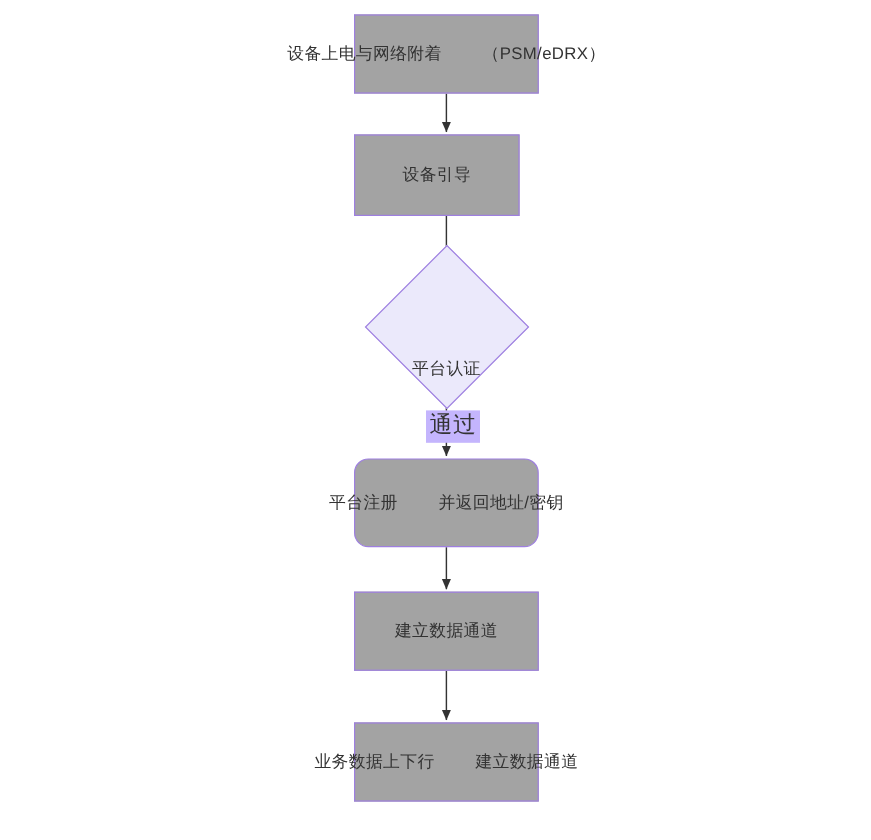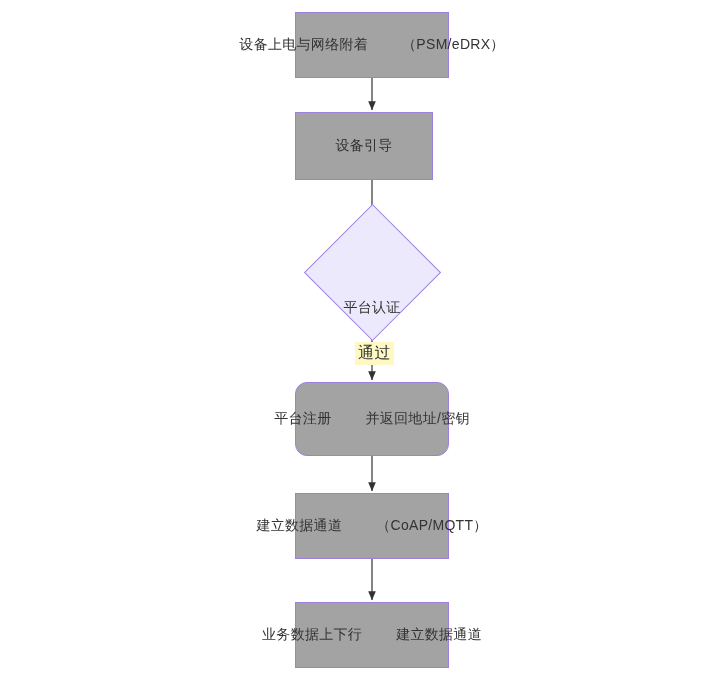--- a/index.html
+++ b/index.html
@@ -55,23 +55,23 @@
     font-size: 14px;
     letter-spacing: 0.3px;
     white-space: nowrap;
     text-align: center;
     display: flex;
     align-items: center;
     justify-content: center;
   }
   .edge-label {
     position: absolute;
-    background: #fef9c3;
+    background: #c4b5fd;
     color: #333333;
-    font-size: 16px;
+    font-size: 19px;
     letter-spacing: 0.5px;
     padding: 1px 3px;
     white-space: nowrap;
     line-height: 1.3;
   }
 </style>
 </head>
 <body>
 
 <div id="flow-root">
@@ -108,21 +108,20 @@
 
   <div class="edge-label" style="left:355px; top:342px;">通过</div>
 
   <div class="node" style="left:295px; top:382px; width:154px; height:74px;border-radius:12px;">
     <span class="line1">平台注册</span>
     <span class="line2">并返回地址/密钥</span>
   </div>
 
   <div class="node" style="left:295px; top:493px; width:154px; height:66px;">
     <span class="line1">建立数据通道</span>
-    <span class="line2">（CoAP/MQTT）</span>
   </div>
 
   <div class="node" style="left:295px; top:602px; width:154px; height:66px;">
     <span class="line1">业务数据上下行</span>
     <span class="line2">建立数据通道</span>
   </div>
 
 </div>
 
 </body></html>

